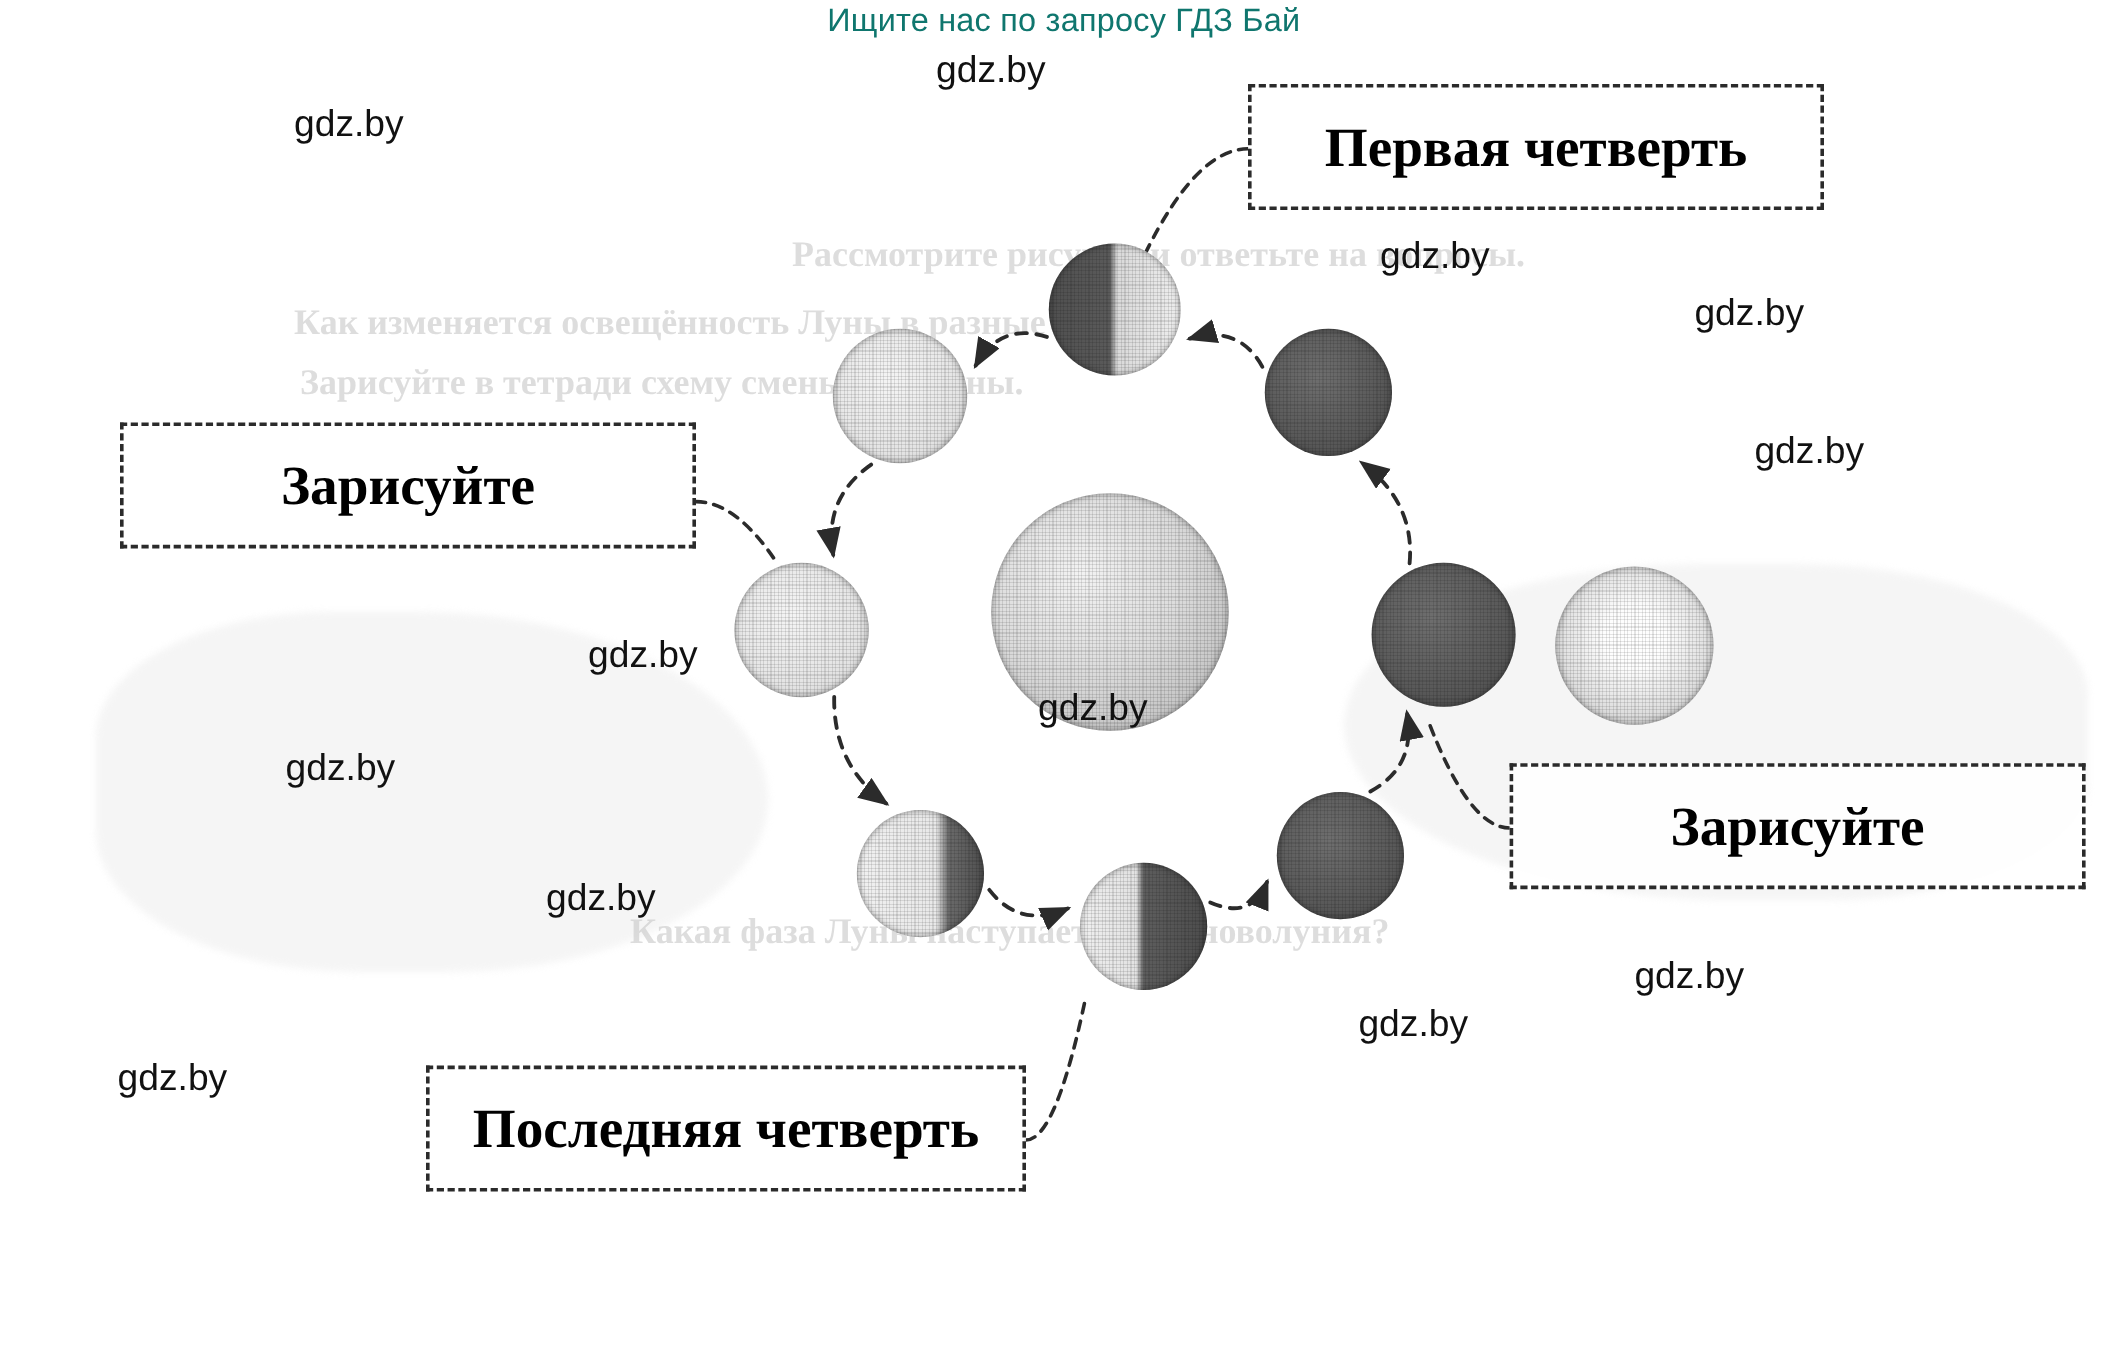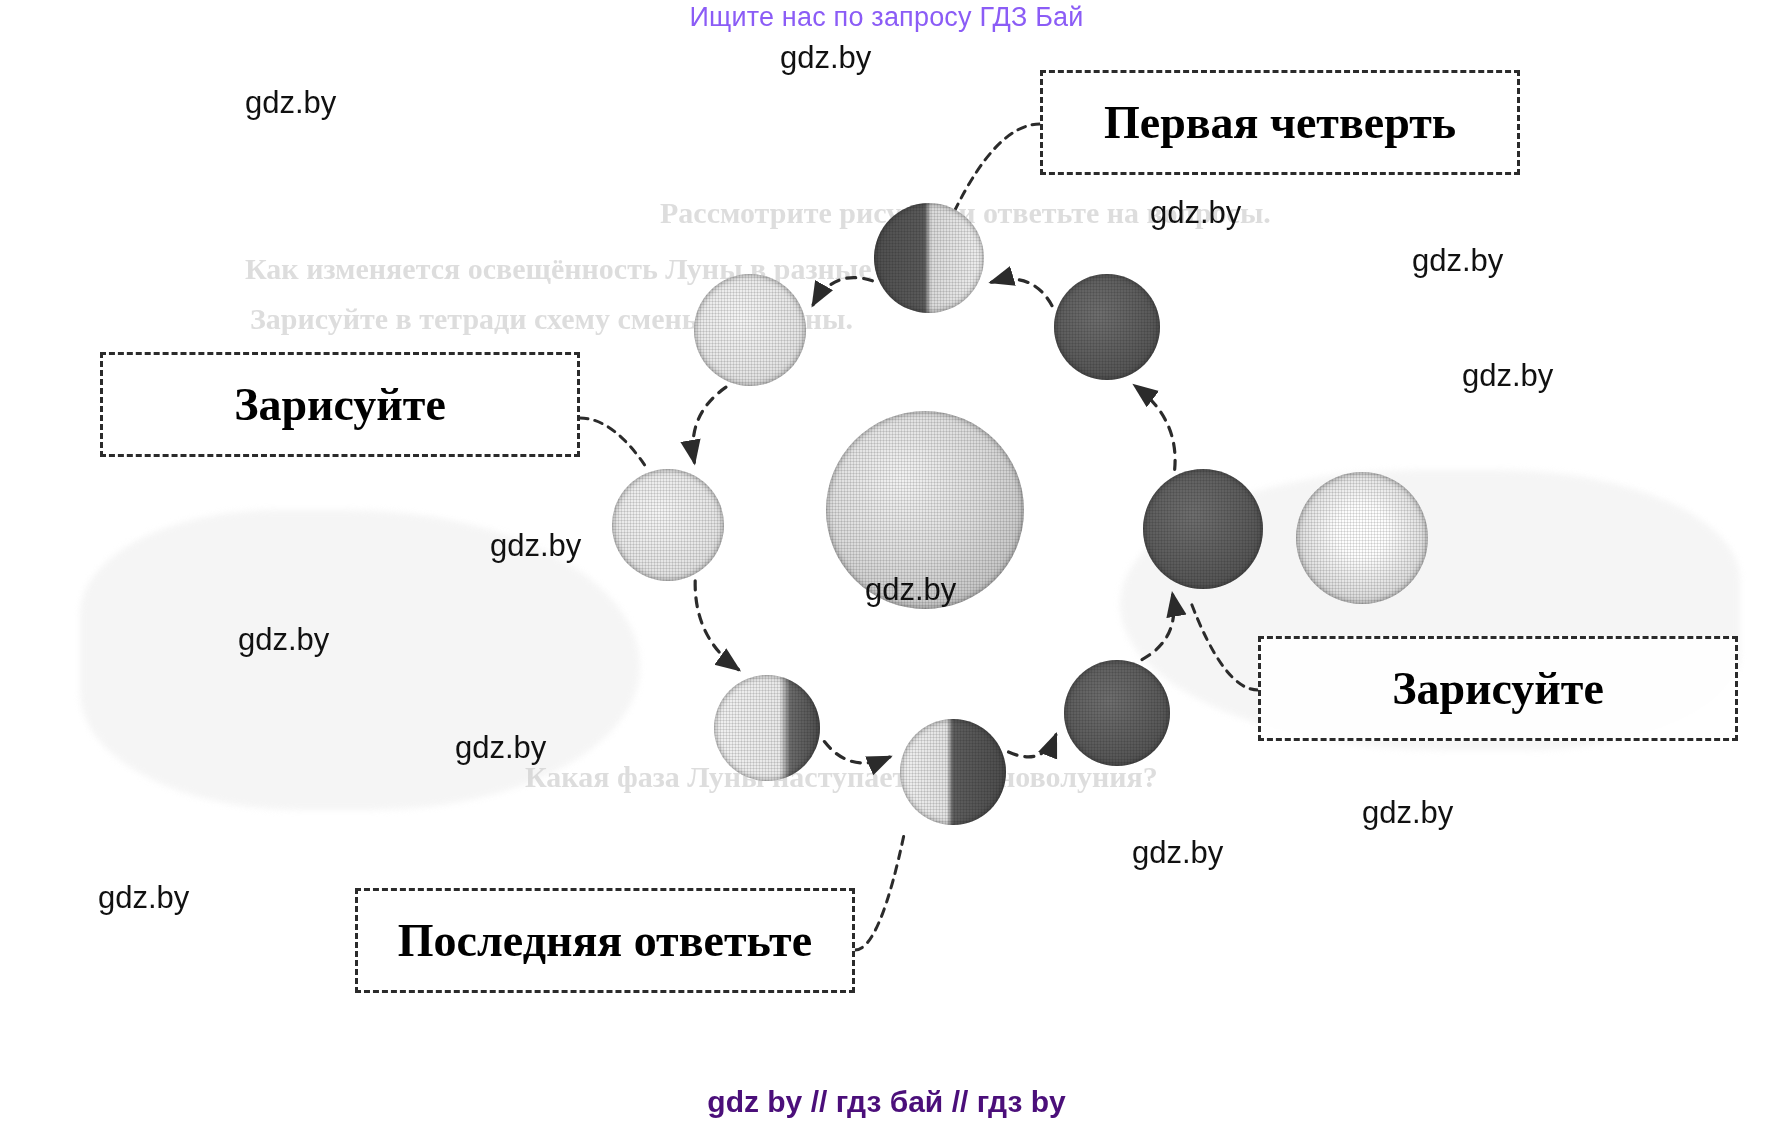--- a/index.html
+++ b/index.html
@@ -184,35 +184,34 @@
       <div class="label-box" style="left: 1040px; top: 70px; width: 480px; height: 105px;">
         <div class="cap" style="font-size: 46px;">Первая четверть</div>
       </div>
       <div class="label-box" style="left: 100px; top: 352px; width: 480px; height: 105px;">
         <div class="cap" style="font-size: 46px;">Зарисуйте</div>
       </div>
       <div class="label-box" style="left: 1258px; top: 636px; width: 480px; height: 105px;">
         <div class="cap" style="font-size: 46px;">Зарисуйте</div>
       </div>
       <div class="label-box" style="left: 355px; top: 888px; width: 500px; height: 105px;">
-        <div class="cap" style="font-size: 46px;">Последняя ответьте</div>
+        <div class="cap" style="font-size: 46px;">Последняя четверть</div>
       </div>
     </div>
 
   <div id="watermark-layer">
       <div class="wm" style="left: 245px; top: 85px;">gdz.by</div>
       <div class="wm" style="left: 780px; top: 40px;">gdz.by</div>
       <div class="wm" style="left: 1150px; top: 195px;">gdz.by</div>
       <div class="wm" style="left: 1412px; top: 243px;">gdz.by</div>
       <div class="wm" style="left: 1462px; top: 358px;">gdz.by</div>
       <div class="wm" style="left: 490px; top: 528px;">gdz.by</div>
       <div class="wm" style="left: 238px; top: 622px;">gdz.by</div>
       <div class="wm" style="left: 865px; top: 572px;">gdz.by</div>
       <div class="wm" style="left: 455px; top: 730px;">gdz.by</div>
       <div class="wm" style="left: 1362px; top: 795px;">gdz.by</div>
       <div class="wm" style="left: 1132px; top: 835px;">gdz.by</div>
       <div class="wm" style="left: 98px; top: 880px;">gdz.by</div>
     </div>
 
-  <div class="header-text" style="color: #8b5cf6;">Ищите нас по запросу ГДЗ Бай</div>
-  <div class="footer-text" style="color: rgb(75, 15, 122);">gdz by  //  гдз бай  //  гдз by</div>
+  <div class="header-text" style="color: #0f766e;">Ищите нас по запросу ГДЗ Бай</div>
 
 </div>
 
 </body></html>

